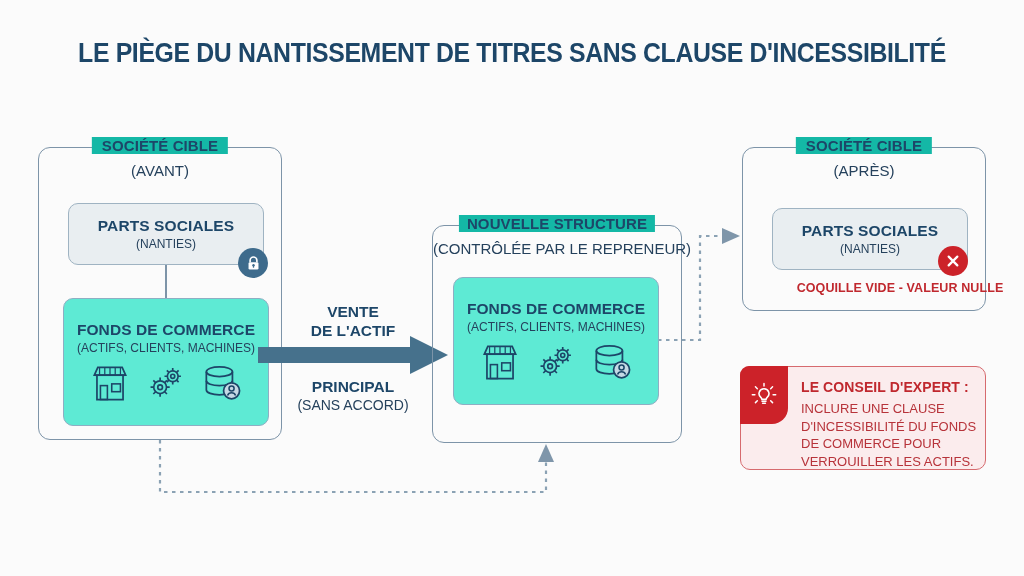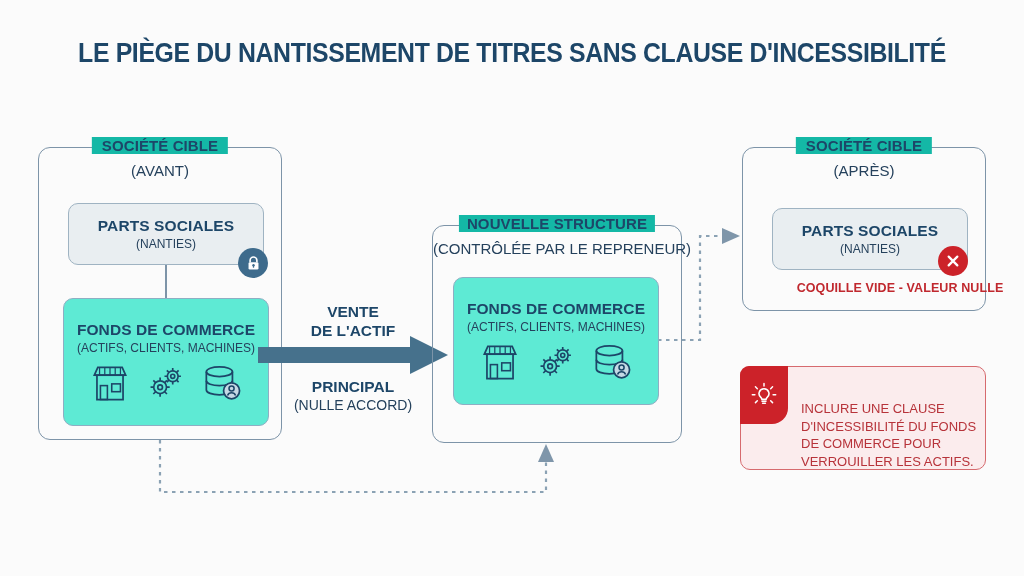--- a/index.html
+++ b/index.html
@@ -299,21 +299,21 @@
 
   <svg class="big-arrow" style="left:258px; top:336px; width:190px; height:38px;" viewBox="0 0 190 38">
     <path d="M0 11 H152 V0 L190 19 L152 38 V27 H0 Z" fill="#46718c"></path>
   </svg>
   <div class="arrow-label" style="left:283px; top:302px; width:140px;">
     <div>VENTE</div>
     <div>DE L'ACTIF</div>
   </div>
   <div class="arrow-label" style="left:283px; top:377px; width:140px;">
     <div>PRINCIPAL</div>
-    <div class="sub">(NULLE ACCORD)</div>
+    <div class="sub">(SANS ACCORD)</div>
   </div>
 
   <div class="panel" style="left:432px; top:225px; width:250px; height:218px;">
     <div class="panel-legend wide">NOUVELLE STRUCTURE</div>
     <div class="panel-sub">(CONTRÔLÉE PAR LE REPRENEUR)</div>
   </div>
 
   <div class="inner-box accent" style="left:453px; top:277px; width:206px; height:128px;">
     <div class="box-title">FONDS DE COMMERCE</div>
     <div class="box-sub">(ACTIFS, CLIENTS, MACHINES)</div>
@@ -374,16 +374,17 @@
   <div class="tip-card" style="left:740px; top:366px; width:246px; height:104px;">
     <div class="tip-icon">
       <svg width="26" height="26" viewBox="0 0 28 28">
         <path d="M14 7.2 a5.3 5.3 0 0 1 3.4 9.4 c-0.8 0.7-1.1 1.3-1.2 2.1 h-4.4
                  c-0.1-0.8-0.4-1.4-1.2-2.1 A5.3 5.3 0 0 1 14 7.2 Z" fill="none" stroke="#ffffff" stroke-width="1.7"></path>
         <path d="M11.9 20.7 h4.2 M12.5 22.8 h3" stroke="#ffffff" stroke-width="1.7" stroke-linecap="round"></path>
         <path d="M14 1.6 v2.8 M4.8 5.2 l2 2 M23.2 5.2 l-2 2 M1.4 13.8 h2.8 M23.8 13.8 h2.8
                  M4.8 22.2 l2-2 M23.2 22.2 l-2-2" stroke="#ffffff" stroke-width="1.6" stroke-linecap="round"></path>
       </svg>
     </div>
+    <div class="tip-heading">LE CONSEIL D'EXPERT :</div>
     <div class="tip-body">INCLURE UNE CLAUSE D'INCESSIBILITÉ DU FONDS DE COMMERCE POUR VERROUILLER LES ACTIFS.</div>
   </div>
 
 </div>
 
 </body></html>

